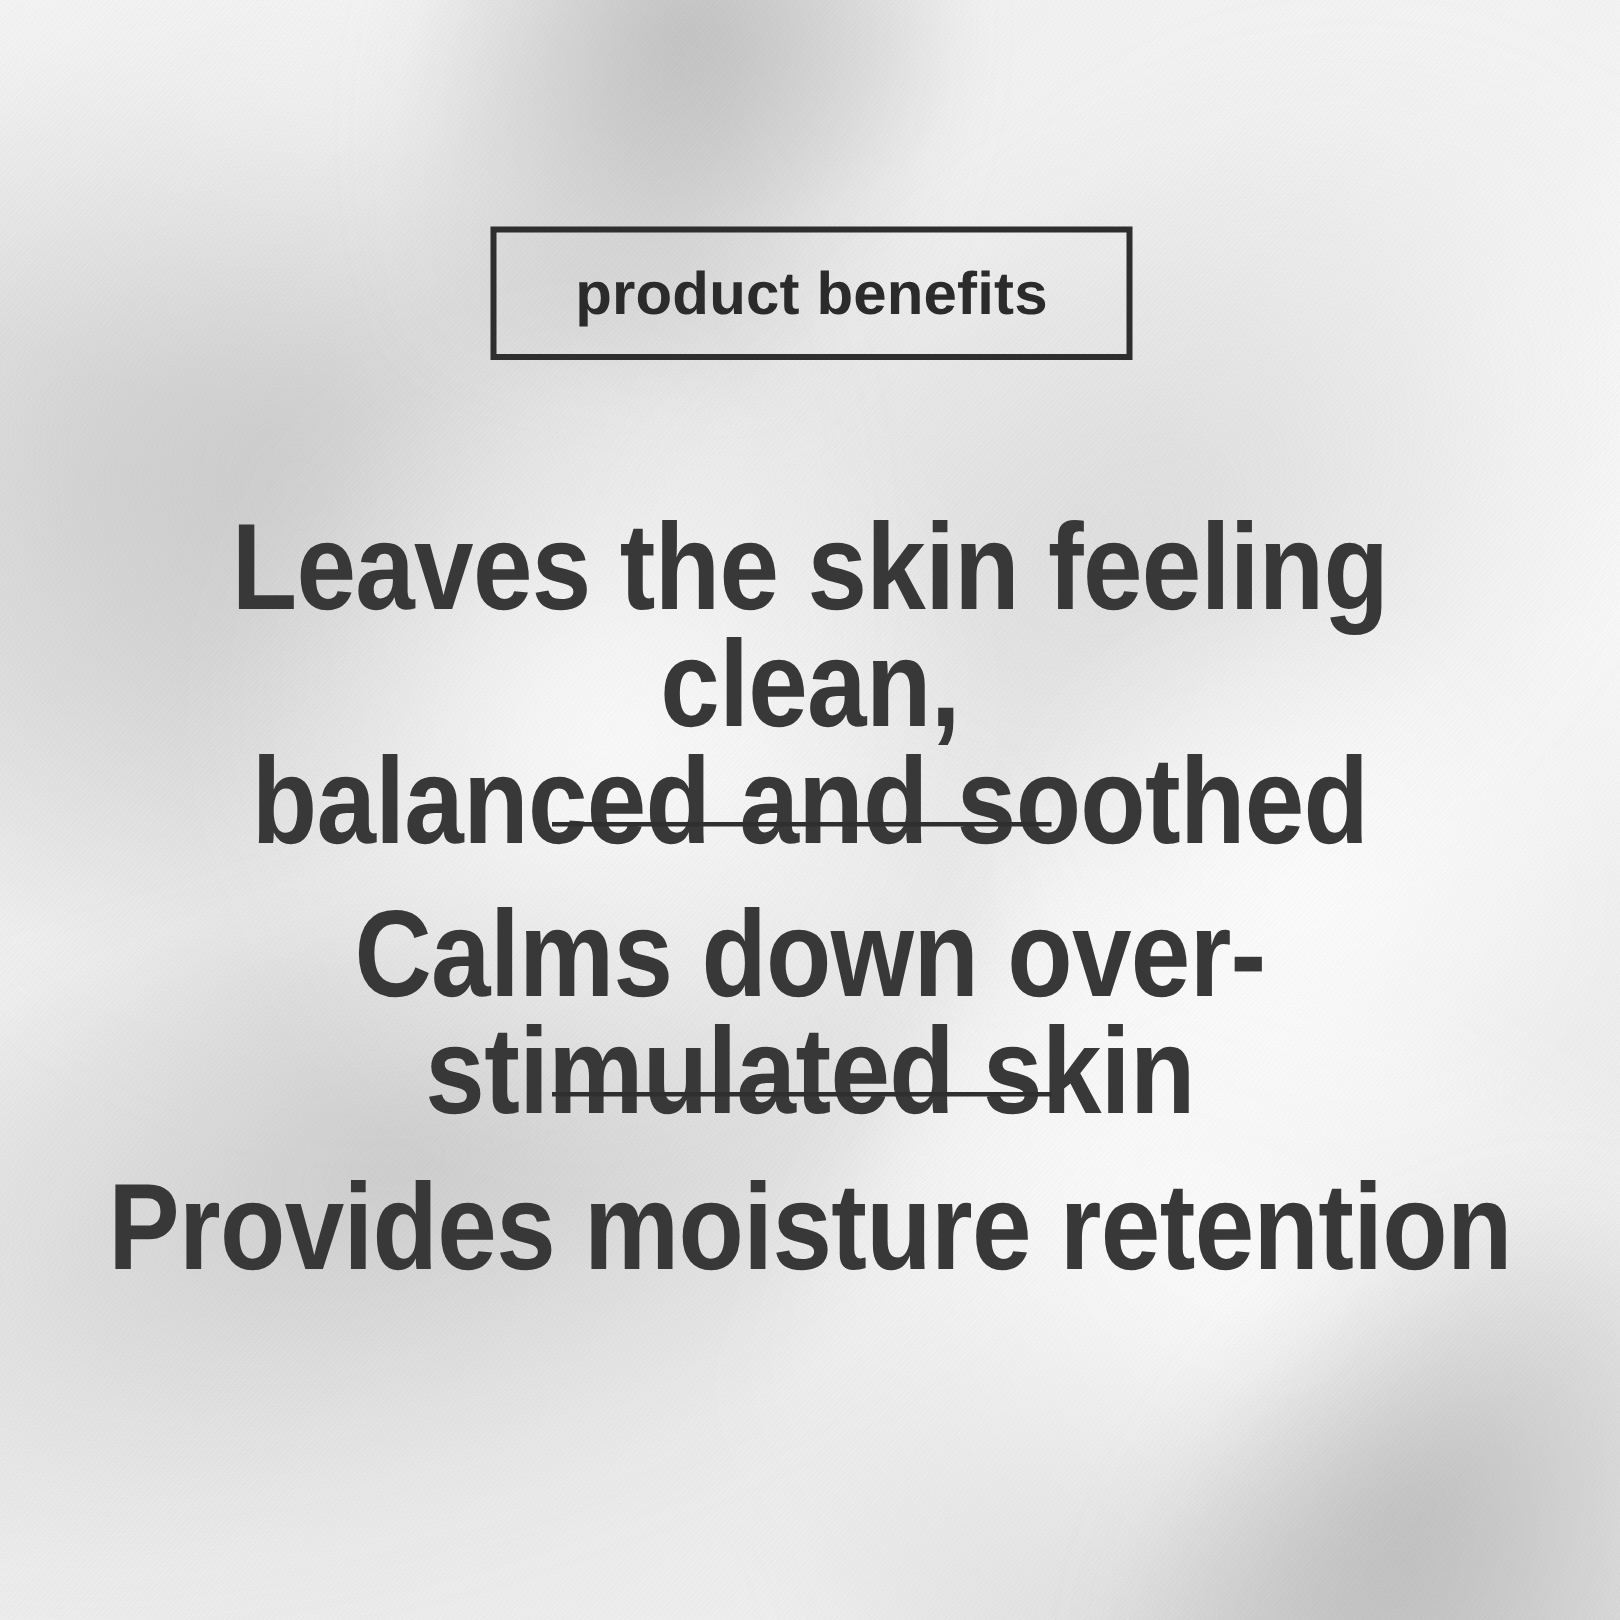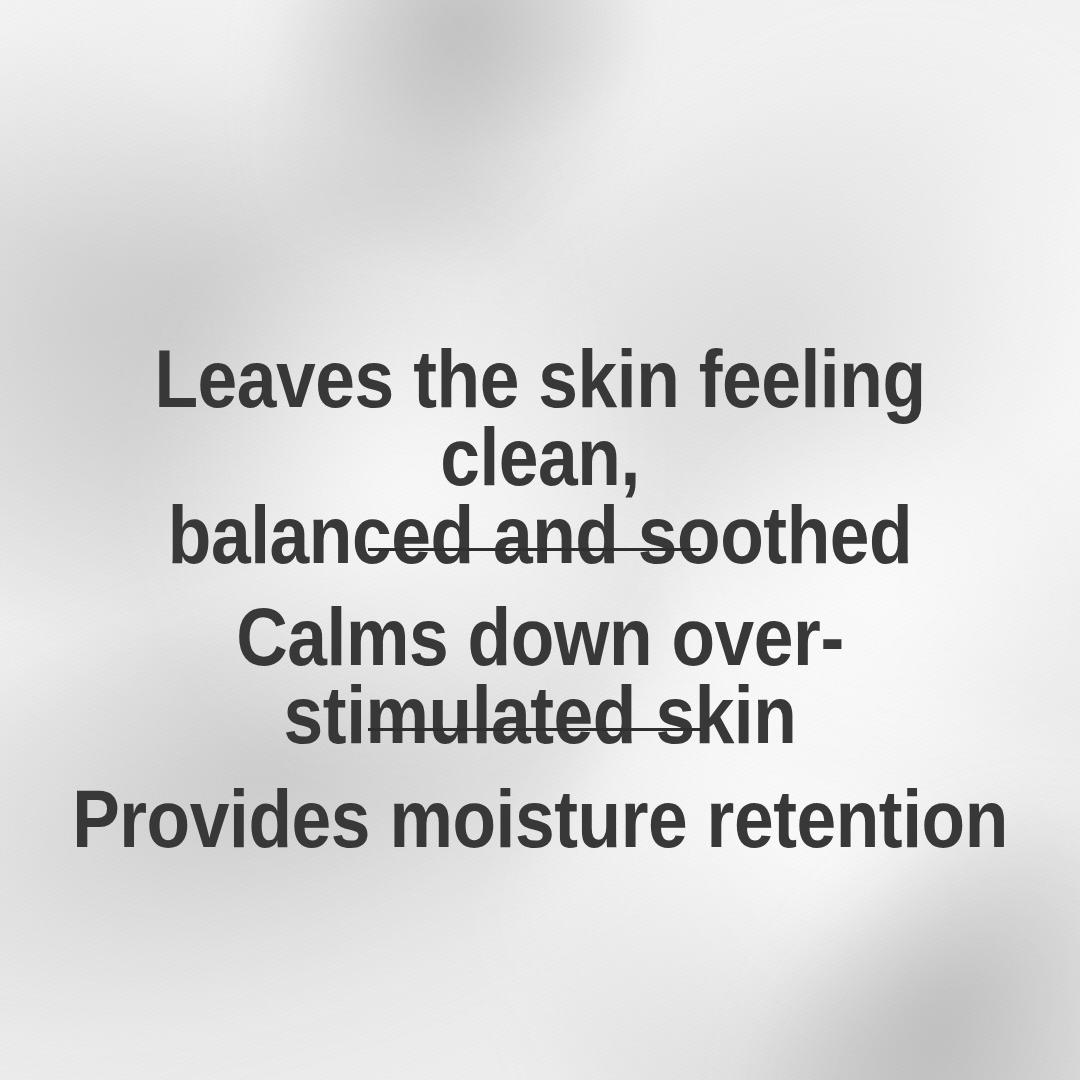--- a/index.html
+++ b/index.html
@@ -216,20 +216,23 @@
   <div class="bg-swirl-3"></div>
   <div class="bg-swirl-4"></div>
   <div class="bg-swirl-5"></div>
   <div class="bg-swirl-6"></div>
   <div class="bg-highlight-1"></div>
   <div class="bg-highlight-2"></div>
   <div class="bg-grain"></div>
 
   <div class="content">
 
+    <div class="eyebrow-box">
+      <span class="eyebrow-label">product benefits</span>
+    </div>
 
     <div class="benefit benefit-1">
       <div>Leaves the skin feeling clean,</div>
       <div>balanced and soothed</div>
     </div>
 
     <div class="divider divider-1"></div>
 
     <div class="benefit benefit-2">
       <div>Calms down over-stimulated skin</div>

